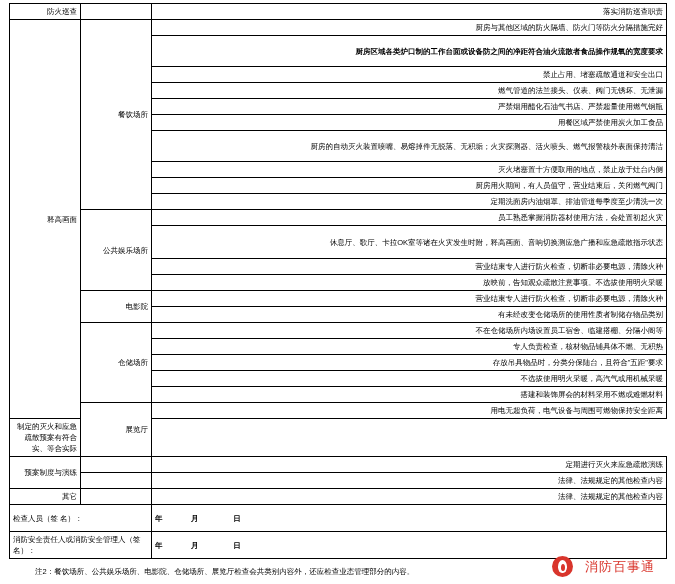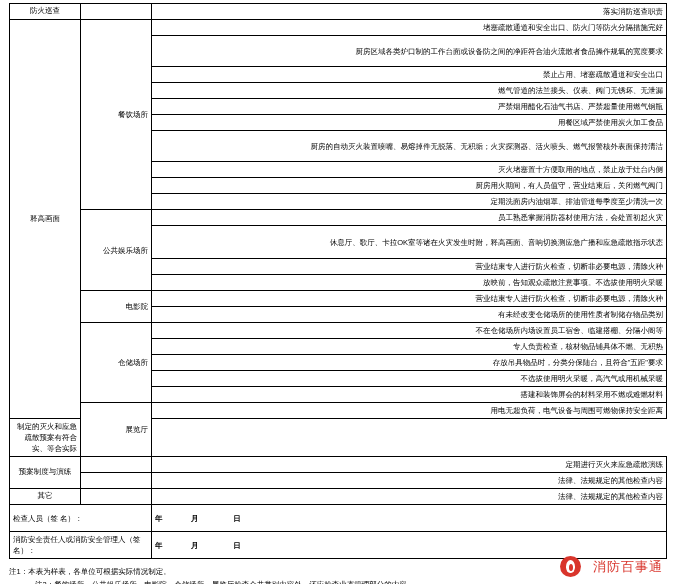--- a/index.html
+++ b/index.html
@@ -30,21 +30,21 @@
   }
   table.form td {
     border: 1px solid #000000;
     font-size: 7.5px;
     line-height: 11px;
     padding: 2px 3px;
     vertical-align: middle;
     color: #000000;
     word-break: break-all;
   }
-  td.col-a { width: 64px; text-align: center; font-family: Liberation Mono, monospace; }
+  td.col-a { width: 64px; text-align: right; }
   td.col-b { width: 64px; text-align: right; }
   td.col-c { text-align: right; padding-left: 5px; }
   td.multiline { line-height: 12px; }
   .sig-row td {
     height: 22px;
     font-size: 7.5px;
     margin-left: 20px;
   }
   .sig-label { text-align: left; padding-left: 6px; }
   .sig-date {
@@ -59,21 +59,21 @@
   .notes {
     margin-left: 9px;
     margin-top: 7px;
     font-size: 7.5px;
     line-height: 12px;
   }
   .notes div { margin-bottom: 1px; }
   .notes .indent { padding-left: 26px; }
   .wm {
     position: absolute;
-    right: 12px;
+    right: 20px;
     bottom: 10px;
     display: flex;
     align-items: center;
     gap: 12px;
   }
   .wm-badge {
     width: 21px;
     height: 21px;
     border-radius: 50%;
     background: #d9352c;
@@ -117,24 +117,24 @@
 
       <tr>
         <td class="col-a" rowspan="1">防火巡查</td>
         <td class="col-b" colspan="1"></td>
         <td class="col-c">落实消防巡查职责</td>
       </tr>
 
       <tr>
         <td class="col-a" rowspan="22">释高画面</td>
         <td class="col-b" rowspan="10">餐饮场所</td>
-        <td class="col-c">堵塞疏散通道和安全出口、防火门等防火分隔措施完好</td>
-      </tr>
-      <tr>
-        <td class="col-c multiline" style="height:26px;">厨房区域各类炉口制的工作台面或设备防之间的净距符合油火流散者食品操作规氧的宽度要求</td>
+        <td class="col-c">厨房与其他区域的防火隔墙、防火门等防火分隔措施完好</td>
+      </tr>
+      <tr>
+        <td class="col-c multiline" style="height:26px;font-weight:bold;">厨房区域各类炉口制的工作台面或设备防之间的净距符合油火流散者食品操作规氧的宽度要求</td>
       </tr>
       <tr>
         <td class="col-c">禁止占用、堵塞疏散通道和安全出口</td>
       </tr>
       <tr>
         <td class="col-c">燃气管道的法兰接头、仪表、阀门无锈坏、无泄漏</td>
       </tr>
       <tr>
         <td class="col-c">严禁烟用醋化石油气书店、严禁超量使用燃气钢瓶</td>
       </tr>
@@ -236,21 +236,20 @@
             <span class="d2">月</span>
             <span class="d2">日</span>
           </span>
         </td>
       </tr>
 
     </tbody>
   </table>
 
   <div class="notes">
-    <div>注1：本表为样表，各单位可根据实际情况制定。</div>
     <div class="indent">注2：餐饮场所、公共娱乐场所、电影院、仓储场所、展览厅检查会共类别内容外，还应检查业态管理部分的内容。</div>
   </div>
 
   <div class="wm">
     <div class="wm-badge"></div>
     <div class="wm-text">消防百事通</div>
   </div>
 
 </div>
 

